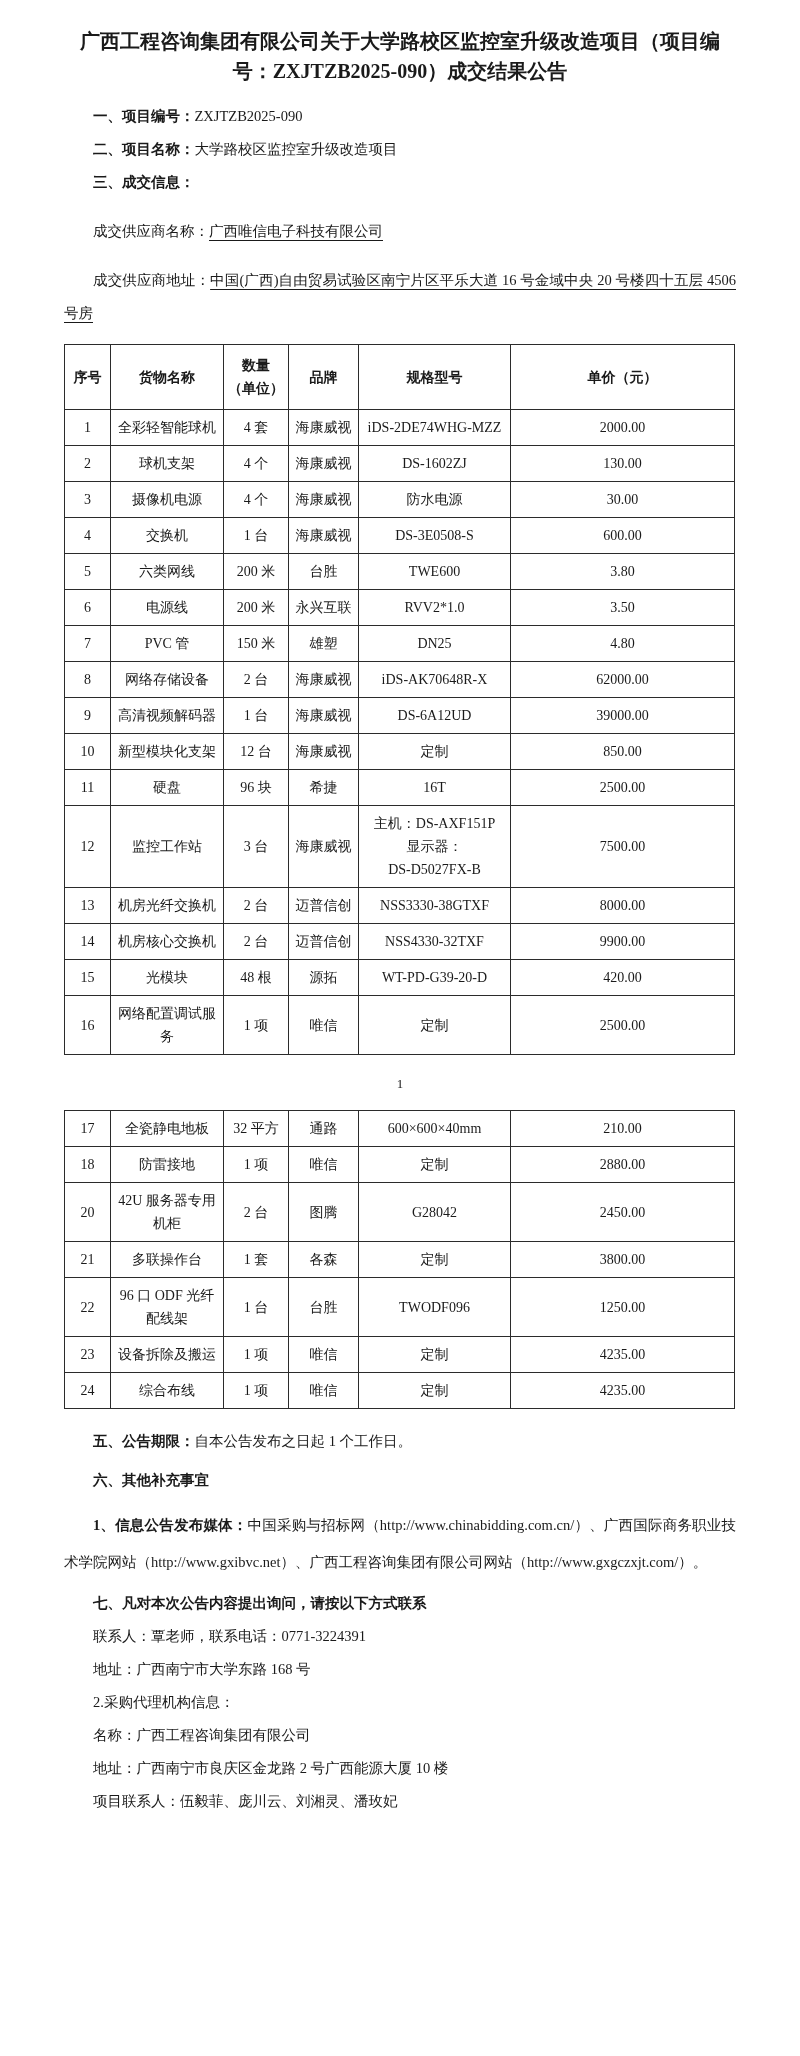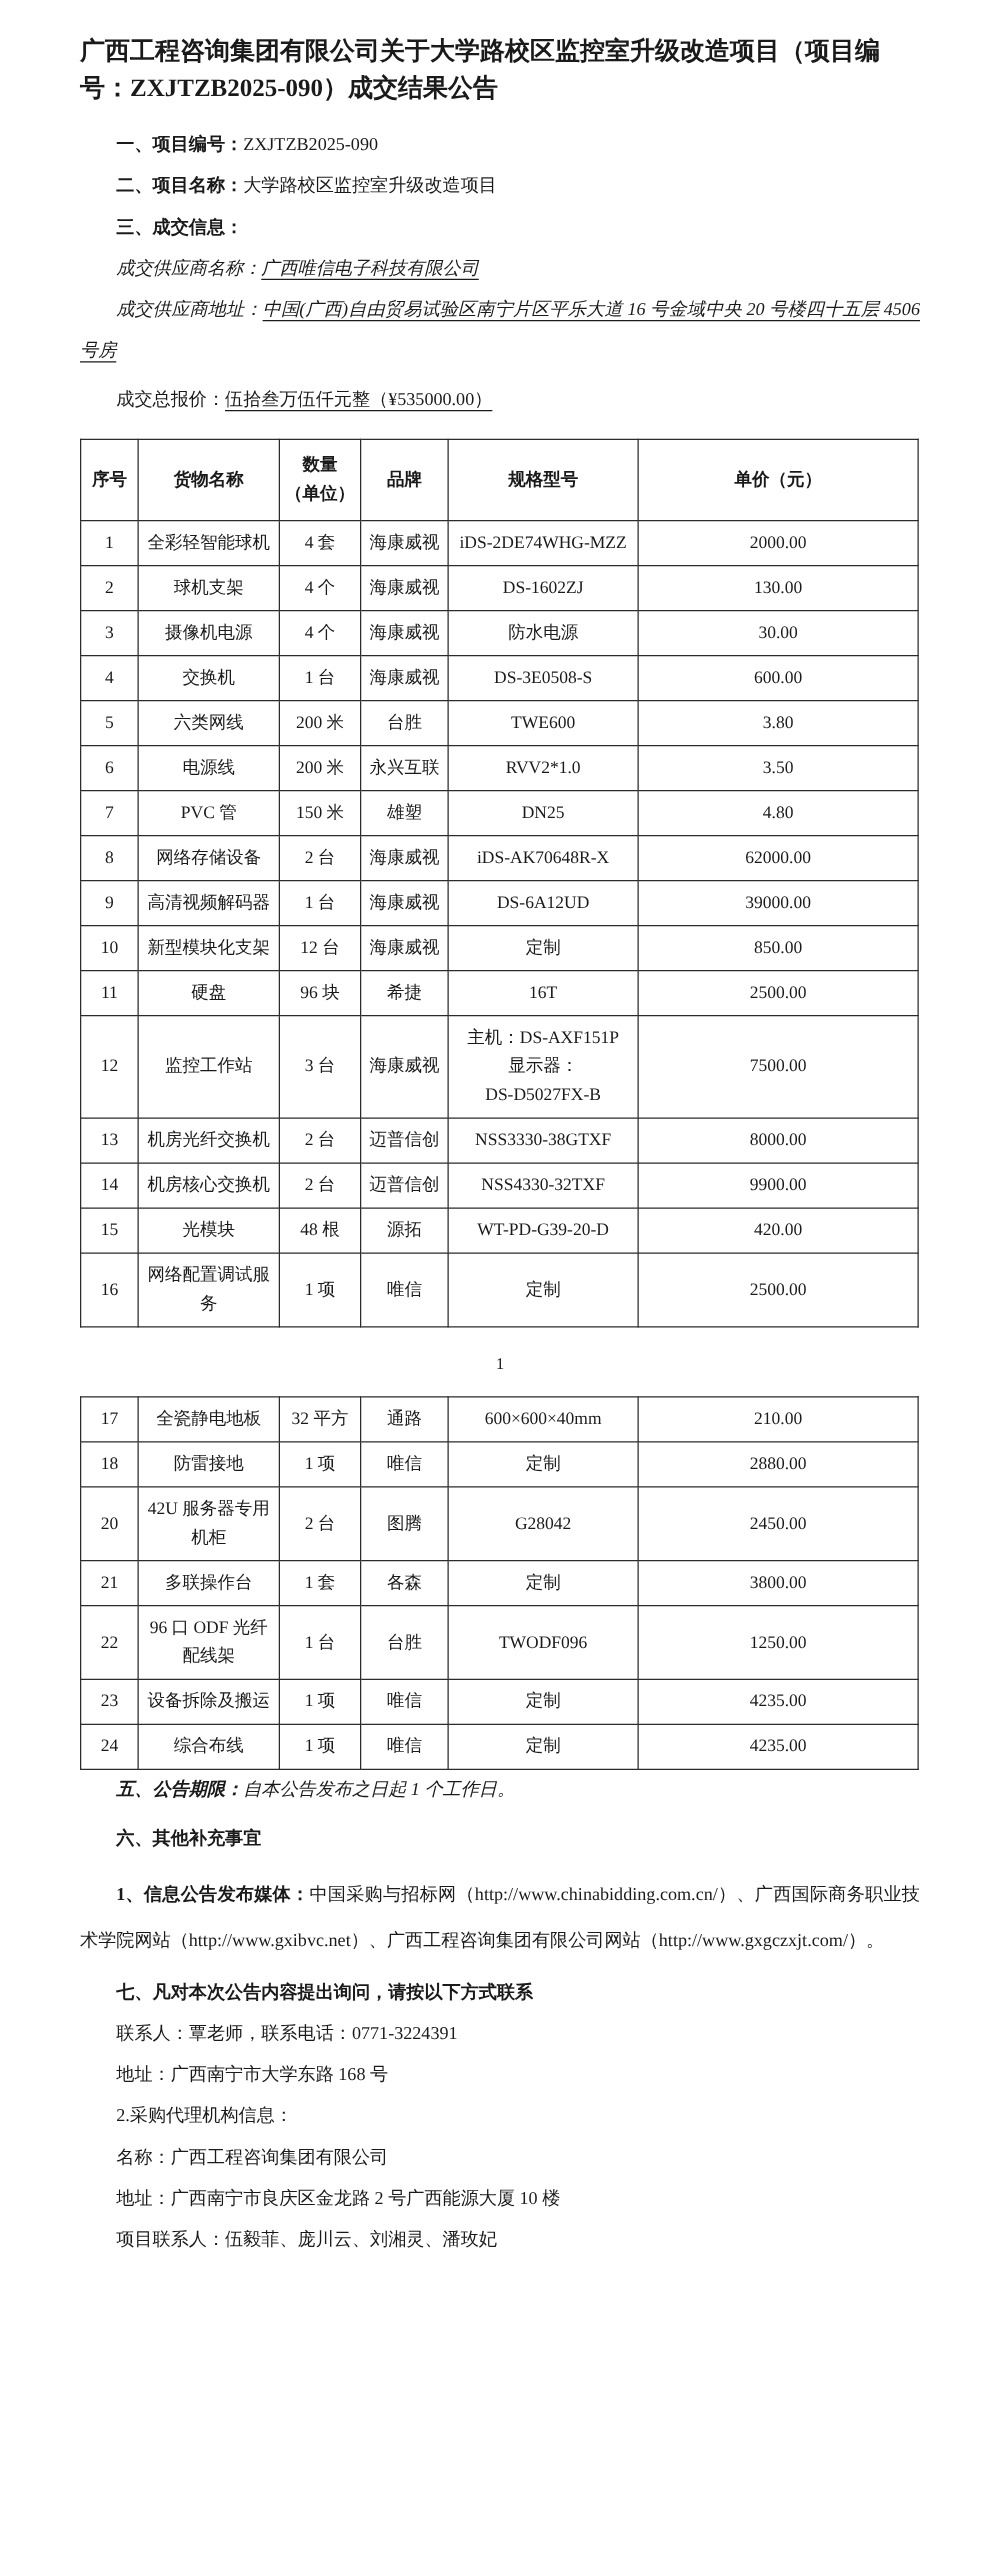--- a/index.html
+++ b/index.html
@@ -8,28 +8,28 @@
     font-family:"Liberation Serif","DejaVu Serif",serif;
     color:#1a1a1a;
     box-sizing:border-box;
   }
   .doc{
     width:800px;box-sizing:border-box;
     padding:26px 64px 40px 64px;
     font-size:14.5px;
   }
   h1.title{
-    font-size:20px;font-weight:bold;
+    font-size:20px;font-weight:bold;text-align:center;
     line-height:30px;margin:0 0 14px 0;
   }
   p{margin:0;line-height:33px;text-align:justify;}
   .ind{text-indent:2em;}
   .b{font-weight:bold;}
   .u{text-decoration:underline;text-underline-offset:4px;}
-  .gap{font-style:italic;}
+  .gap{margin-top:16px;}
   .gap-sm{margin-top:6px;}
   .wide{line-height:37px;margin-top:10px;}
   table.items{
     border-collapse:collapse;table-layout:fixed;
     width:670px;margin-top:14px;
   }
   table.items th,table.items td{
     border:1px solid #2b2b2b;
     text-align:center;vertical-align:middle;
     font-size:14px;padding:6px 2px;
@@ -52,21 +52,20 @@
   <p class="ind"><span class="b">一、项目编号：</span><span>ZXJTZB2025-090</span></p>
 
   <p class="ind"><span class="b">二、项目名称：</span><span>大学路校区监控室升级改造项目</span></p>
 
   <p class="ind b">三、成交信息：</p>
 
   <p class="ind gap"><span>成交供应商名称：</span><span class="u">广西唯信电子科技有限公司</span></p>
 
   <p class="ind gap"><span>成交供应商地址：</span><span class="u">中国(广西)自由贸易试验区南宁片区平乐大道 16 号金域中央 20 号楼四十五层 4506 号房</span></p>
 
-  <p class="ind gap-sm"><span>成交总报价：</span><span class="u">伍拾叁万伍仟元整（¥535000.00）</span></p>
 
 
   <table class="items">
     <colgroup>
       <col style="width:46px">
         <col style="width:113px">
         <col style="width:65px">
       <col style="width:70px">
         <col style="width:152px">
         <col style="width:224px">

